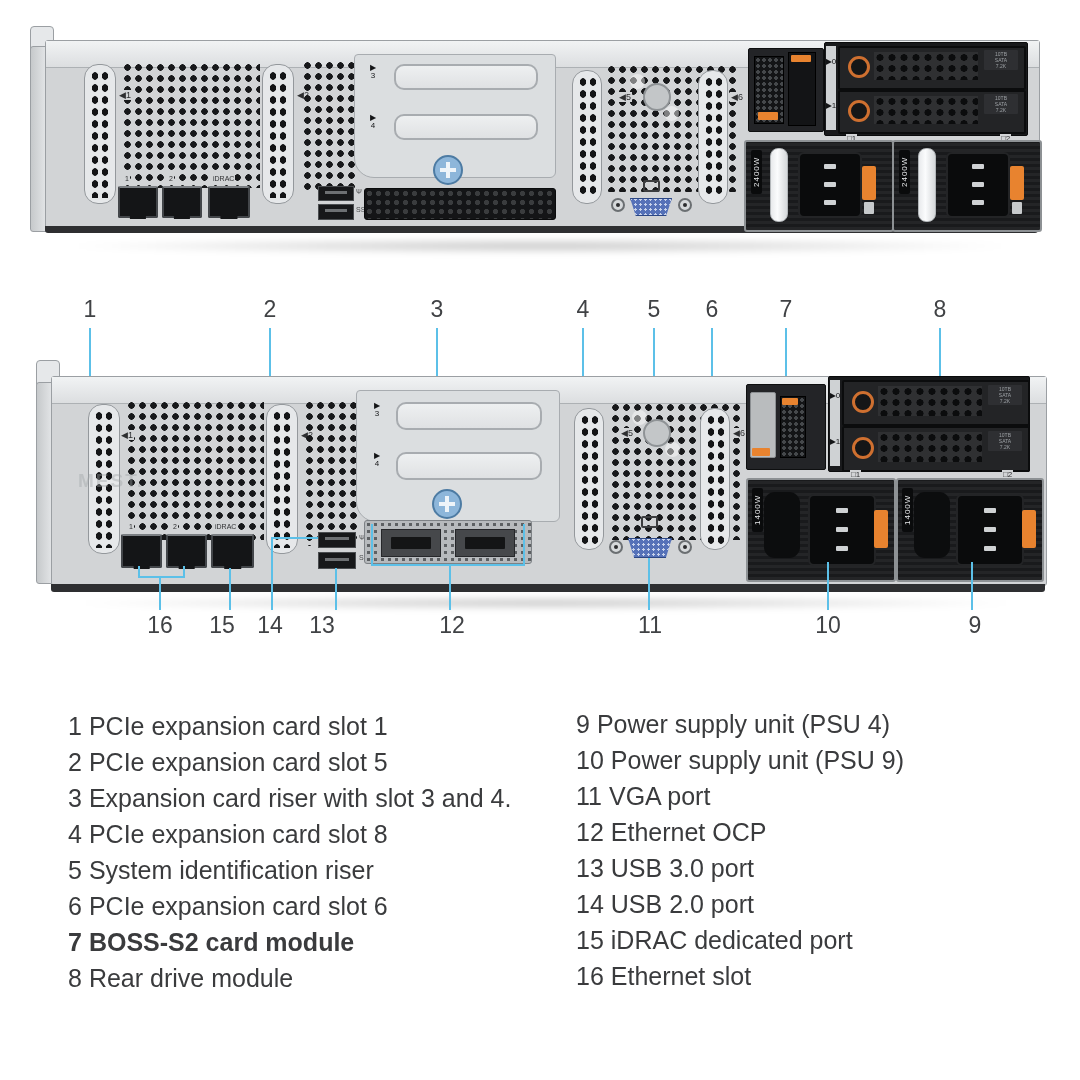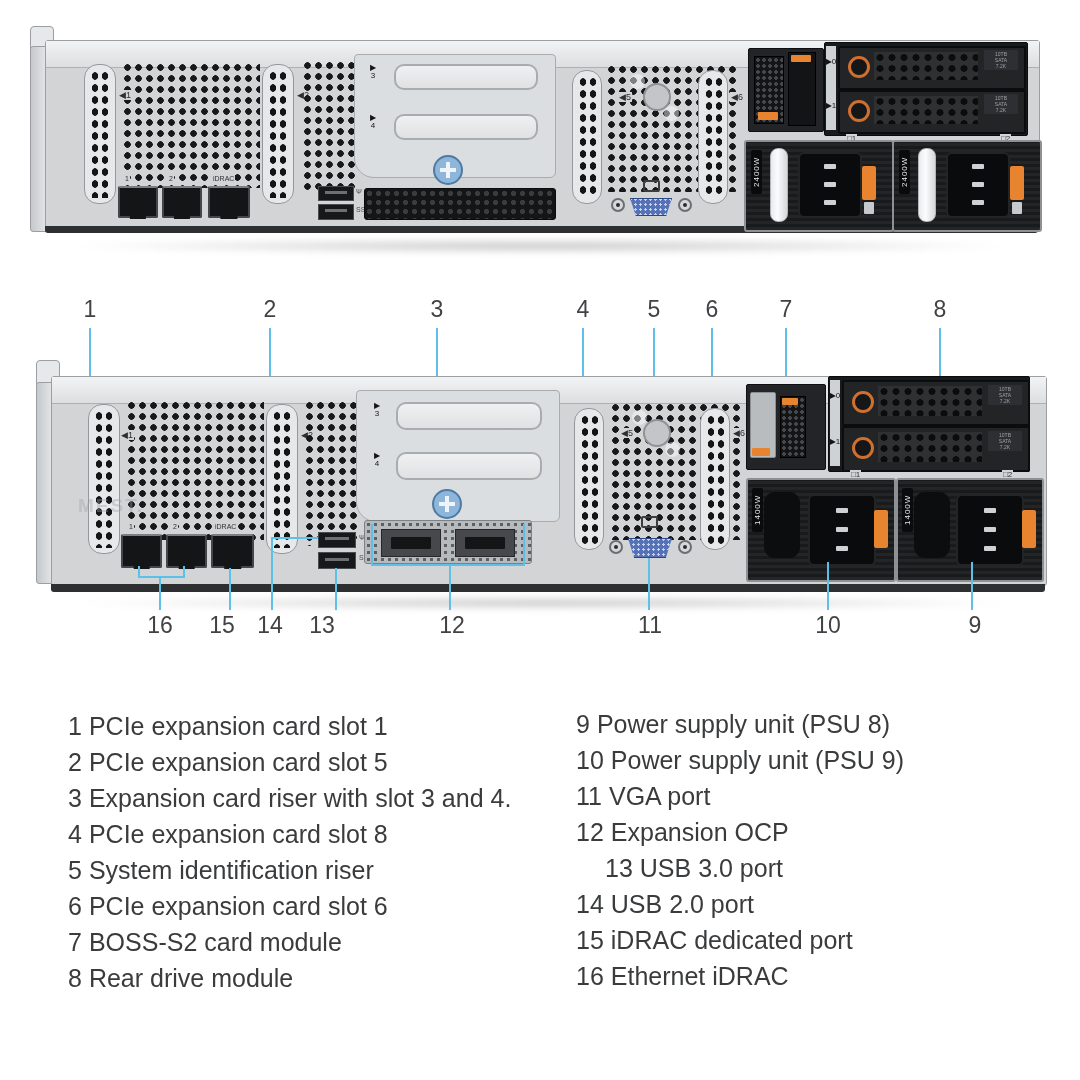--- a/index.html
+++ b/index.html
@@ -215,21 +215,21 @@
       <div class="abs lip" style="left:0;top:0;width:100%;height:26px;"></div>
     </div>
     <div class="abs botstrip" style="left:51px;top:584px;width:994px;height:8px;"></div>
     <div class="abs shadow" style="left:66px;top:596px;width:960px;height:14px;"></div>
 
     <div class="abs vent" style="left:88px;top:404px;width:30px;height:148px;">
         <i></i>
       </div>
     <div class="abs perf" style="left:126px;top:400px;width:138px;height:140px;"></div>
     <div class="abs chip" style="left:120px;top:430px;">◀1</div>
-    <div class="abs wm" style="left:78px;top:470px;margin-top:25px;">MEST.</div>
+    <div class="abs wm" style="left:78px;top:470px;">MEST.</div>
 
     <div class="abs vent" style="left:266px;top:404px;width:30px;height:148px;">
         <i></i>
       </div>
     <div class="abs chip" style="left:300px;top:430px;">◀2</div>
     <div class="abs perf" style="left:304px;top:400px;width:56px;height:146px;"></div>
 
     <div class="abs riser" style="left:356px;top:390px;width:202px;height:130px;"></div>
     <div class="abs plate" style="left:396px;top:402px;width:142px;height:24px;"></div>
     <div class="abs plate" style="left:396px;top:452px;width:142px;height:24px;"></div>
@@ -345,25 +345,25 @@
     <div class="abs co" style="left:975px;top:612px;">9</div>
   </div>
 
   <div>
     <div class="abs lrow" style="left:68px;top:712px;"><span class="n">1</span><span>PCIe expansion card slot 1</span></div>
     <div class="abs lrow" style="left:68px;top:748px;"><span class="n">2</span><span>PCIe expansion card slot 5</span></div>
     <div class="abs lrow" style="left:68px;top:784px;"><span class="n">3</span><span>Expansion card riser with slot 3 and 4.</span></div>
     <div class="abs lrow" style="left:68px;top:820px;"><span class="n">4</span><span>PCIe expansion card slot 8</span></div>
     <div class="abs lrow" style="left:68px;top:856px;"><span class="n">5</span><span>System identification riser</span></div>
     <div class="abs lrow" style="left:68px;top:892px;"><span class="n">6</span><span>PCIe expansion card slot 6</span></div>
-    <div class="abs lrow" style="left:68px;top:928px;"><span class="n">7</span><span>BOSS-S2 card module</span></div>
+    <div class="abs lrow" style="left:68px;top:928px;font-weight:bold;"><span class="n">7</span><span>BOSS-S2 card module</span></div>
     <div class="abs lrow" style="left:68px;top:964px;"><span class="n">8</span><span>Rear drive module</span></div>
-    <div class="abs lrow" style="left:576px;top:710px;"><span class="n">9</span><span>Power supply unit (PSU 8)</span></div>
+    <div class="abs lrow" style="left:576px;top:710px;"><span class="n">9</span><span>Power supply unit (PSU 4)</span></div>
     <div class="abs lrow" style="left:576px;top:746px;"><span class="n">10</span><span>Power supply unit (PSU 9)</span></div>
     <div class="abs lrow" style="left:576px;top:782px;"><span class="n">11</span><span>VGA port</span></div>
-    <div class="abs lrow" style="left:576px;top:818px;"><span class="n">12</span><span>Expansion OCP</span></div>
-    <div class="abs lrow" style="left:576px;top:854px;margin-left:29px;"><span class="n">13</span><span>USB 3.0 port</span></div>
+    <div class="abs lrow" style="left:576px;top:818px;"><span class="n">12</span><span>Ethernet OCP</span></div>
+    <div class="abs lrow" style="left:576px;top:854px;"><span class="n">13</span><span>USB 3.0 port</span></div>
     <div class="abs lrow" style="left:576px;top:890px;"><span class="n">14</span><span>USB 2.0 port</span></div>
     <div class="abs lrow" style="left:576px;top:926px;"><span class="n">15</span><span>iDRAC dedicated port</span></div>
-    <div class="abs lrow" style="left:576px;top:962px;"><span class="n">16</span><span>Ethernet iDRAC</span></div>
+    <div class="abs lrow" style="left:576px;top:962px;"><span class="n">16</span><span>Ethernet slot</span></div>
   </div>
 
 </div>
 
 </body></html>

